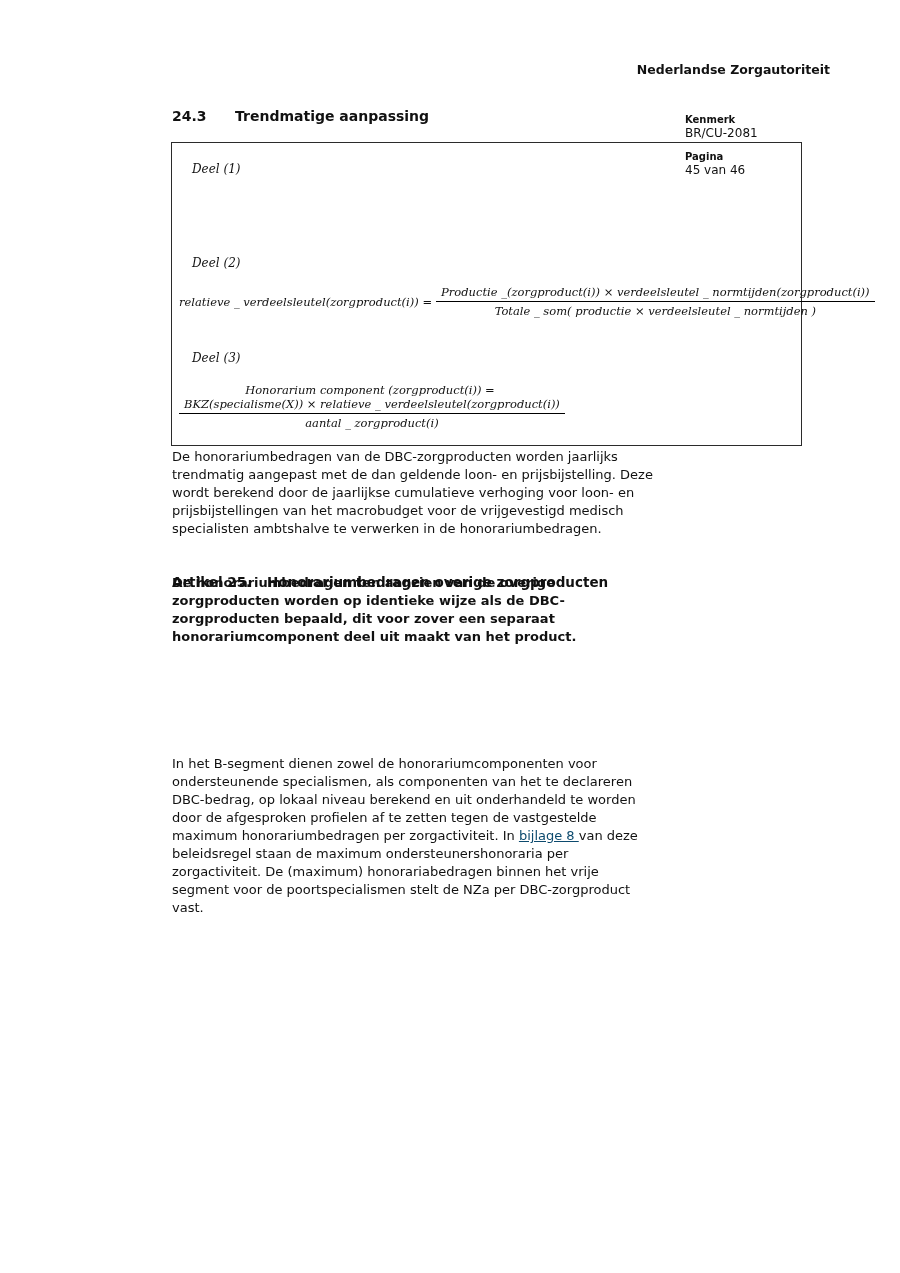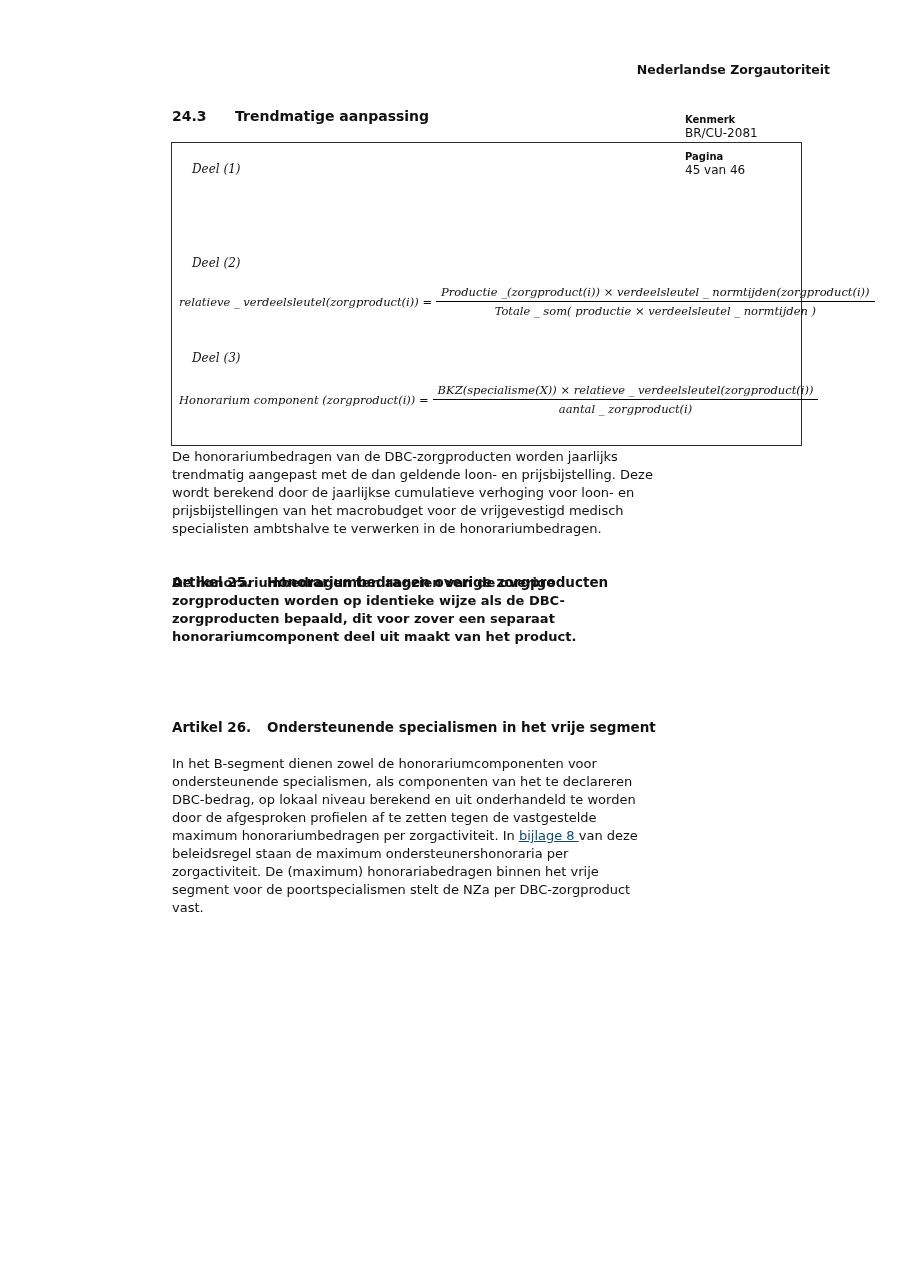--- a/index.html
+++ b/index.html
@@ -98,42 +98,38 @@
     <div class="f-row" style="top:142px;">
       <span class="lhs">relatieve _ verdeelsleutel(zorgproduct(i)) =</span>
       <span class="frac">
         <span class="num" style="display:block;">Productie _(zorgproduct(i)) × verdeelsleutel _ normtijden(zorgproduct(i))</span>
         <span class="den" style="display:block;">Totale _ som( productie × verdeelsleutel _ normtijden )</span>
       </span>
       <span class="suffix"></span>
     </div>
 
     <div class="f-label" style="top:208px;">Deel (3)</div>
-    <div class="f-row" style="top:240px;">
+    <div class="f-row" style="top:240px;flex-direction:column;">
       <span class="lhs">Honorarium component (zorgproduct(i)) =</span>
       <span class="frac">
         <span class="num" style="display:block;">BKZ(specialisme(X)) × relatieve _ verdeelsleutel(zorgproduct(i))</span>
         <span class="den" style="display:block;">aantal _ zorgproduct(i)</span>
       </span>
       <span class="suffix"></span>
     </div>
 
   </div>
 
   <div class="body-par par-1">De honorariumbedragen van de DBC-zorgproducten worden jaarlijks trendmatig aangepast met de dan geldende loon- en prijsbijstelling. Deze wordt berekend door de jaarlijkse cumulatieve verhoging voor loon- en prijsbijstellingen van het macrobudget voor de vrijgevestigd medisch specialisten ambtshalve te verwerken in de honorariumbedragen.</div>
 
   <div class="article-heading h-25">
     <span class="num">Artikel 25.</span>
     <span class="title">Honorariumbedragen overige zorgproducten</span>
   </div>
 
   <div class="body-par par-2">De honorariumbedragen ten aanzien van de overige zorgproducten worden op identieke wijze als de DBC-zorgproducten bepaald, dit voor zover een separaat honorariumcomponent deel uit maakt van het product.</div>
 
-  <div class="article-heading h-26">
-    <span class="num">Artikel 26.</span>
-    <span class="title">Ondersteunende specialismen in het vrije segment</span>
-  </div>
 
   <div class="body-par par-3">
     <span>In het B-segment dienen zowel de honorariumcomponenten voor ondersteunende specialismen, als componenten van het te declareren DBC-bedrag, op lokaal niveau berekend en uit onderhandeld te worden door de afgesproken profielen af te zetten tegen de vastgestelde maximum honorariumbedragen per zorgactiviteit. In </span><a class="doc-link">bijlage 8 </a><span>van deze beleidsregel staan de maximum ondersteunershonoraria per zorgactiviteit. De (maximum) honorariabedragen binnen het vrije segment voor de poortspecialismen stelt de NZa per DBC-zorgproduct vast.</span>
   </div>
 
 </div>
 
 </body></html>

